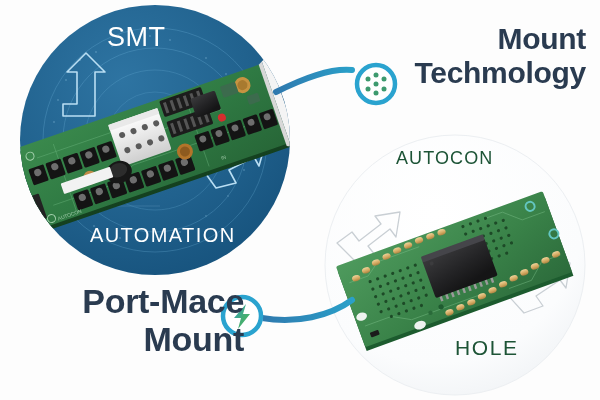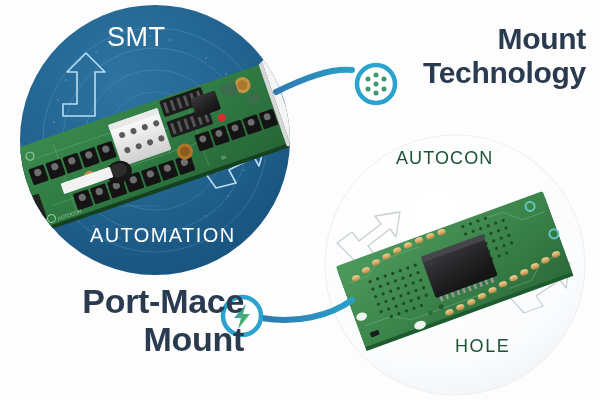--- a/index.html
+++ b/index.html
@@ -12,21 +12,21 @@
   }
   #stage{position:absolute;left:0;top:0;width:600px;height:400px;}
   #stage svg{display:block;}
   .htxt{position:absolute;color:#2a3b50;font-weight:700;line-height:1.12;letter-spacing:-0.3px;}
   #swrcle-text{right:14px;top:22px;text-align:right;font-size:30px;width:260px;}
   #portmace-text{left:44px;top:282px;text-align:right;font-size:34px;width:200px;}
   .circ-label{position:absolute;font-weight:400;}
   #smt-label{left:107px;top:22px;color:#ffffff;font-size:27px;letter-spacing:0.5px;}
   #automation-label{left:90px;top:224px;color:#ffffff;font-size:20px;letter-spacing:1.4px;}
   #prvision-label{left:396px;top:148px;color:#1d5436;font-size:18px;letter-spacing:1.1px;}
-  #hole-label{left:455px;top:336px;color:#1d5436;font-size:18px;letter-spacing:1.6px;}
+  #hole-label{left:455px;top:336px;color:#1d5436;font-size:21px;letter-spacing:1.6px;}
 </style>
 </head>
 <body>
 
 <div id="stage">
 <svg width="600" height="400" viewBox="0 0 600 400" xmlns="http://www.w3.org/2000/svg">
   <defs>
     <radialGradient id="gBlue" cx="38%" cy="28%" r="84%">
       <stop offset="0%" stop-color="#2e74a2"></stop>
       <stop offset="55%" stop-color="#21628e"></stop>
@@ -436,21 +436,21 @@
   <g>
     <circle cx="242" cy="316" r="21" fill="#ffffff"></circle>
     <circle cx="242" cy="316" r="19" fill="none" stroke="#2aa3cf" stroke-width="4.5"></circle>
     <path d="M246 304 L234 318 L241 318 L238 329 L250 314 L243 314 Z" fill="url(#gBolt)"></path>
   </g>
 </svg>
 </div>
 
 <div class="htxt" id="swrcle-text">
   <div>Mount</div>
-  <div>Technology</div>
+  <div>Techmology</div>
 </div>
 
 <div class="htxt" id="portmace-text">
   <div>Port-Mace</div>
   <div>Mount</div>
 </div>
 
 <div class="circ-label" id="smt-label">SMT</div>
 <div class="circ-label" id="automation-label">AUTOMATION</div>
 <div class="circ-label" id="prvision-label">AUTOCON</div>

